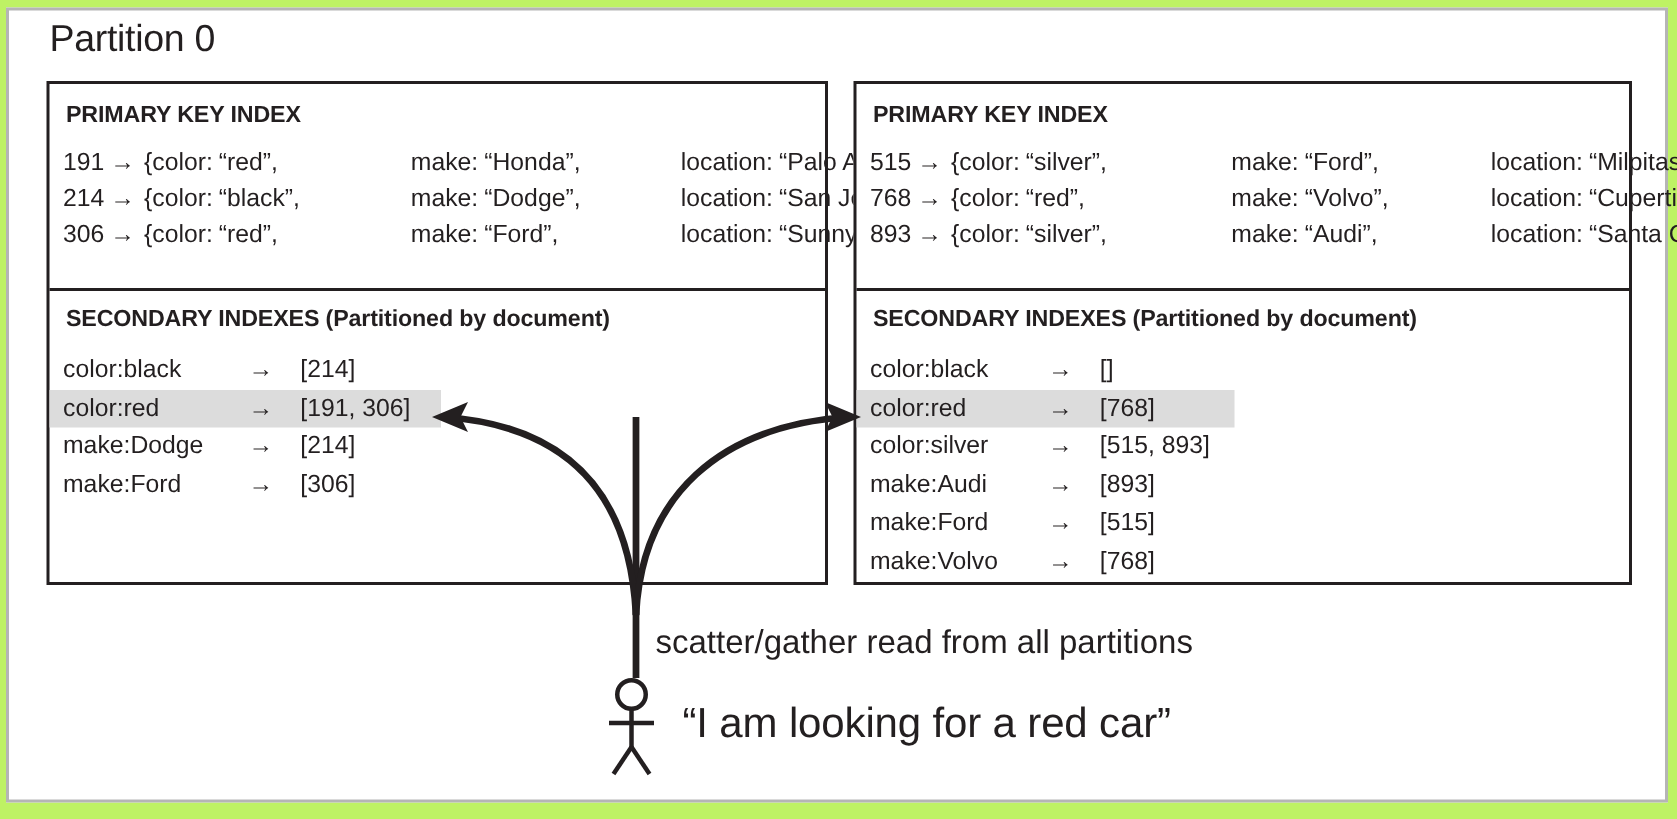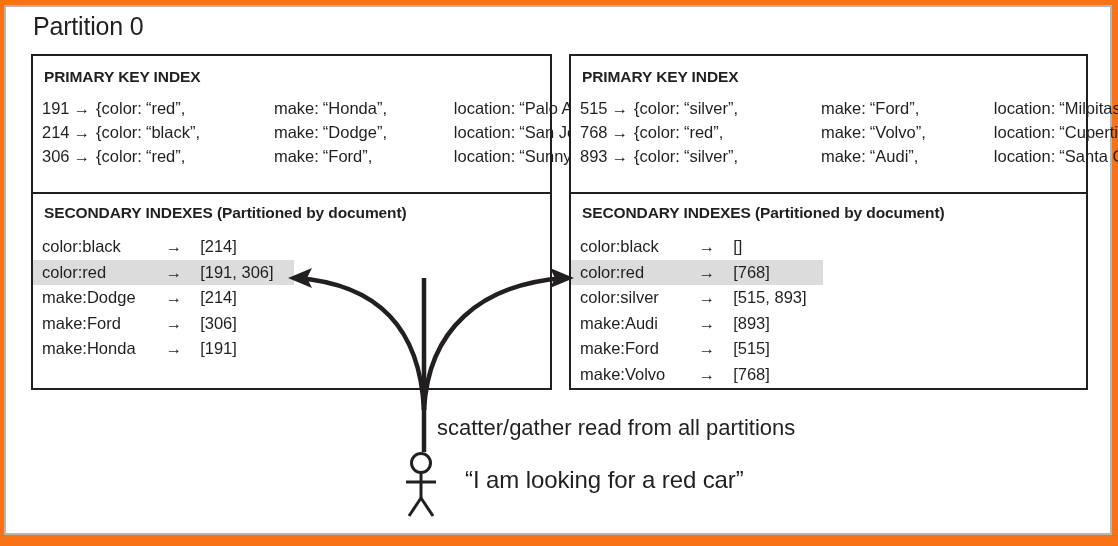--- a/index.html
+++ b/index.html
@@ -4,21 +4,21 @@
 <style>
   html, body {
     margin: 0;
     padding: 0;
     background: #ffffff;
   }
   #canvas {
     position: relative;
     width: 1118px;
     height: 546px;
-    background: #f97316;
+    background: #bef264;
     font-family: "Liberation Sans", sans-serif;
     overflow: hidden;
   }
   .outer-frame {
     position: absolute;
     left: 4px;
     top: 5px;
     width: 1108px;
     height: 530px;
     border: 2px solid #b5b5b5;
@@ -141,23 +141,23 @@
   }
 
   .caption {
     position: absolute;
     font-size: 22px;
     color: #231f20;
     white-space: nowrap;
   }
   #caption-scatter { left: 437px; top: 415px; }
   #caption-quote {
-    left: 465px;
+    left: 455px;
     top: 466px;
-    font-size: 24px;
+    font-size: 28px;
     letter-spacing: -0.1px;
   }
 </style>
 </head>
 <body>
 
 <div id="canvas">
 
   <div class="outer-frame"></div>
 
@@ -216,25 +216,20 @@
       </div>
       <div class="sec-row">
         <span class="sec-key">make:Dodge</span>
         <span class="sec-arrow">→</span>
         <span class="sec-vals">[214]</span>
       </div>
       <div class="sec-row">
         <span class="sec-key">make:Ford</span>
         <span class="sec-arrow">→</span>
         <span class="sec-vals">[306]</span>
-      </div>
-      <div class="sec-row">
-        <span class="sec-key">make:Honda</span>
-        <span class="sec-arrow">→</span>
-        <span class="sec-vals">[191]</span>
       </div>
     </div>
   </div>
 
 
   <div class="partition-box" id="box-p1">
     <div class="section-header pk-header">PRIMARY KEY INDEX</div>
 
     <div class="pk-rows">
       <div class="pk-row">

